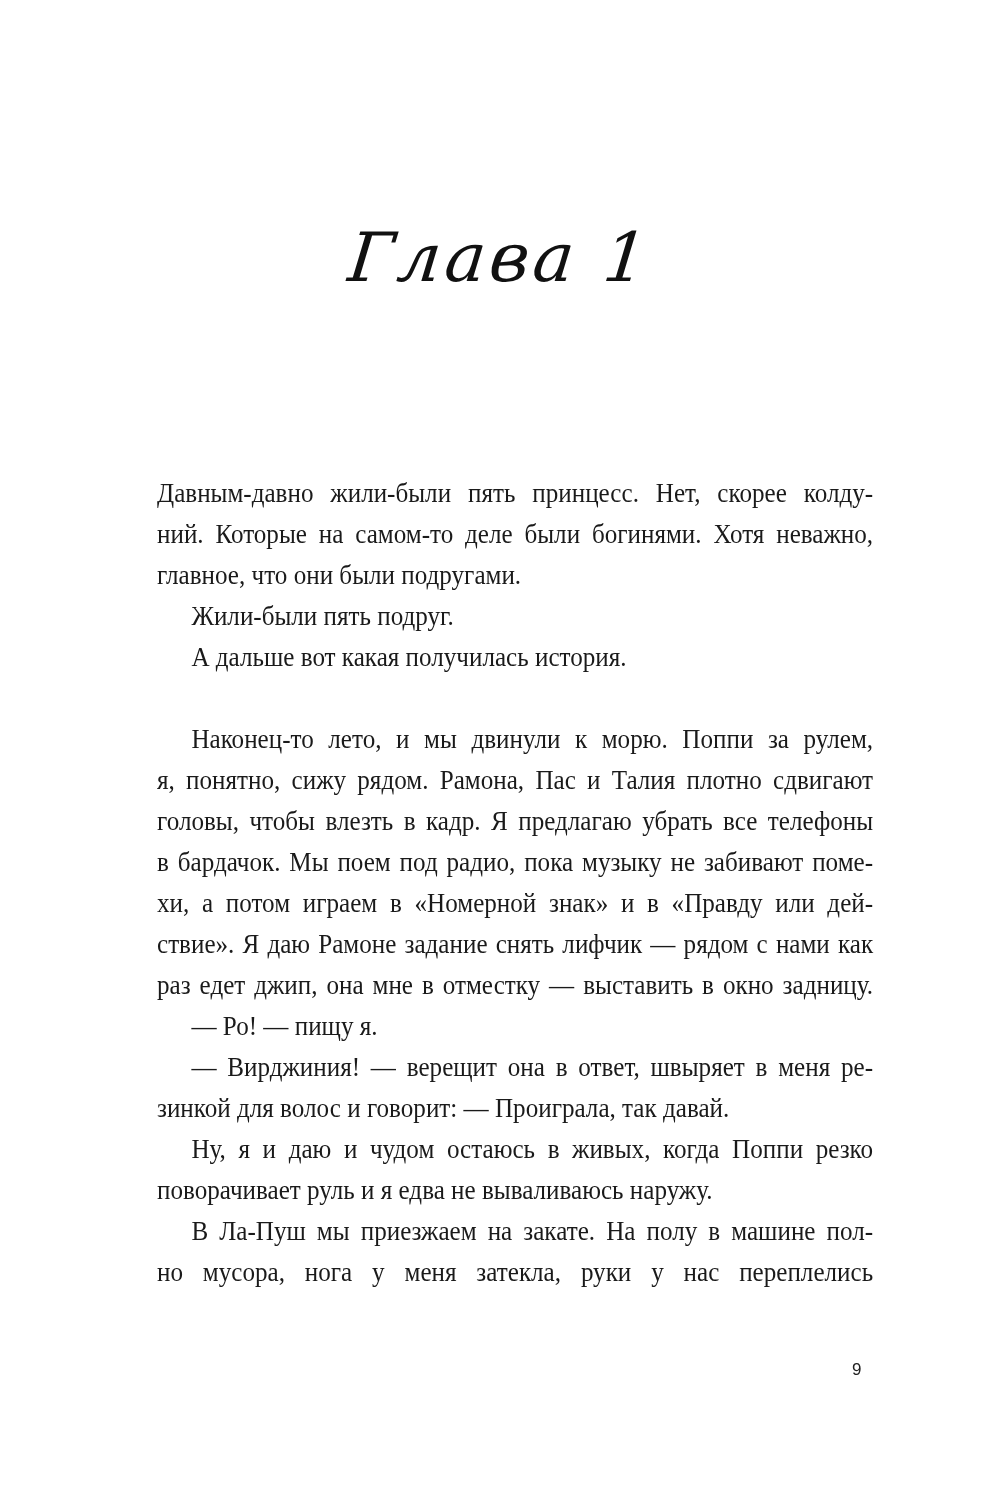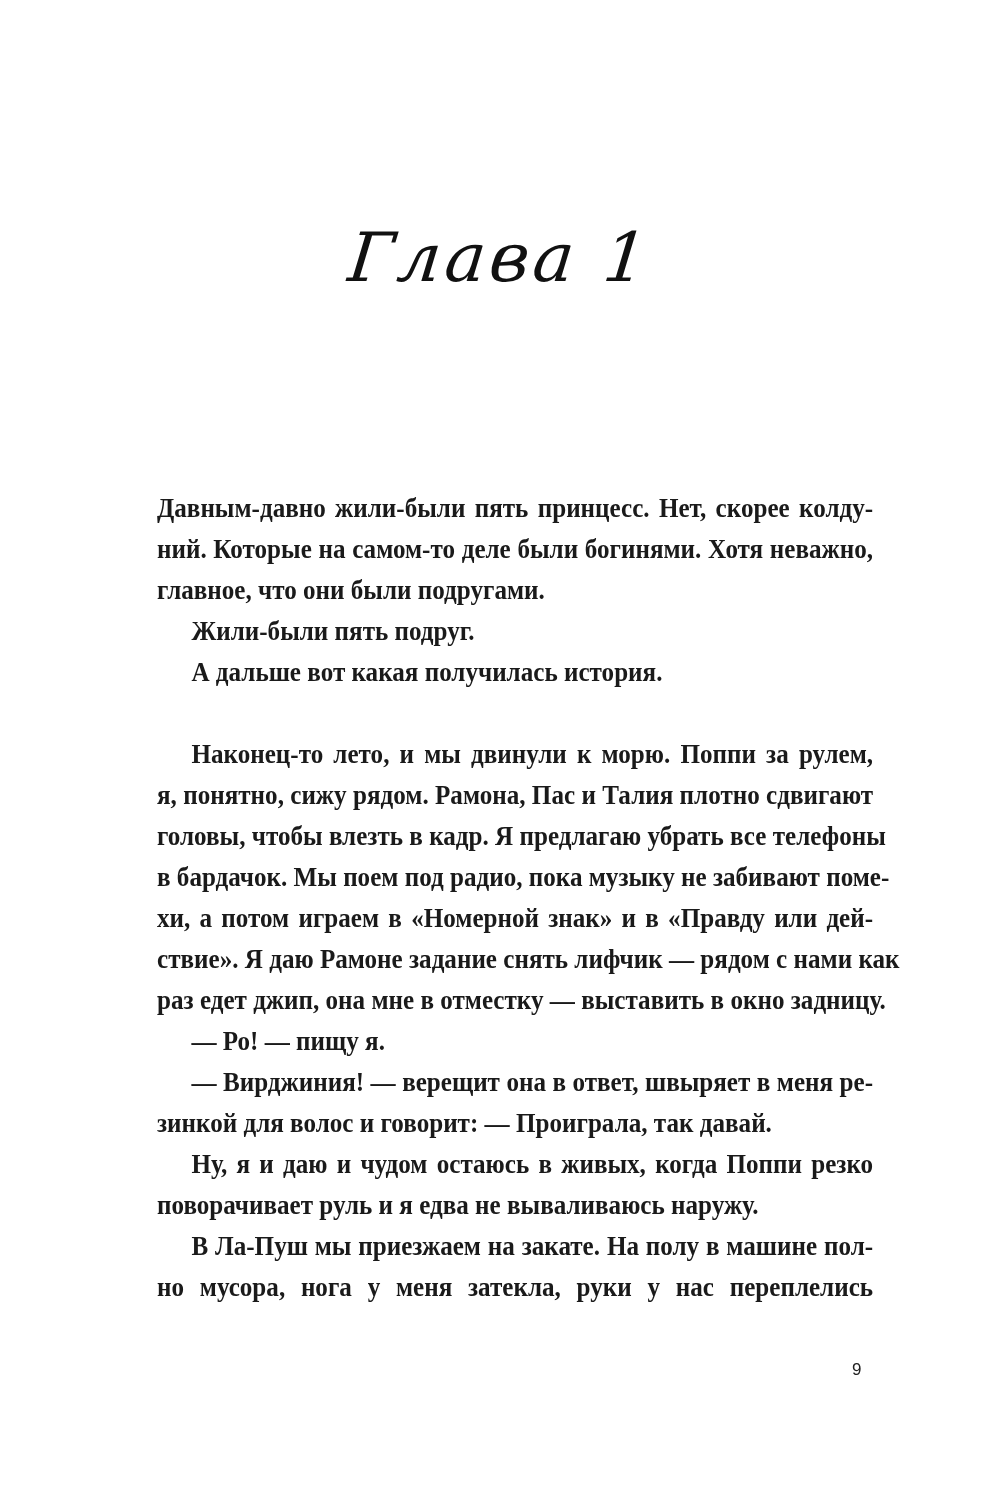--- a/index.html
+++ b/index.html
@@ -23,27 +23,26 @@
       font-family: "DejaVu Serif", serif;
       font-style: italic;
       font-size: 68px;
       letter-spacing: 4px;
       color: #111;
       transform: skewX(-6deg);
     }
     .body-text {
       position: absolute;
       left: 157px;
-      top: 488px;
+      top: 473px;
       width: 716px;
       font-family: "Liberation Serif", serif;
       font-size: 27px;
       line-height: 41px;
       color: #1a1a1a;
-      font-weight: bold;
     }
     .para {
       margin: 0;
       text-align: justify;
       transform: scaleX(0.93);
       transform-origin: left top;
       width: 770px;
     }
     .section-break {
       height: 41px;

